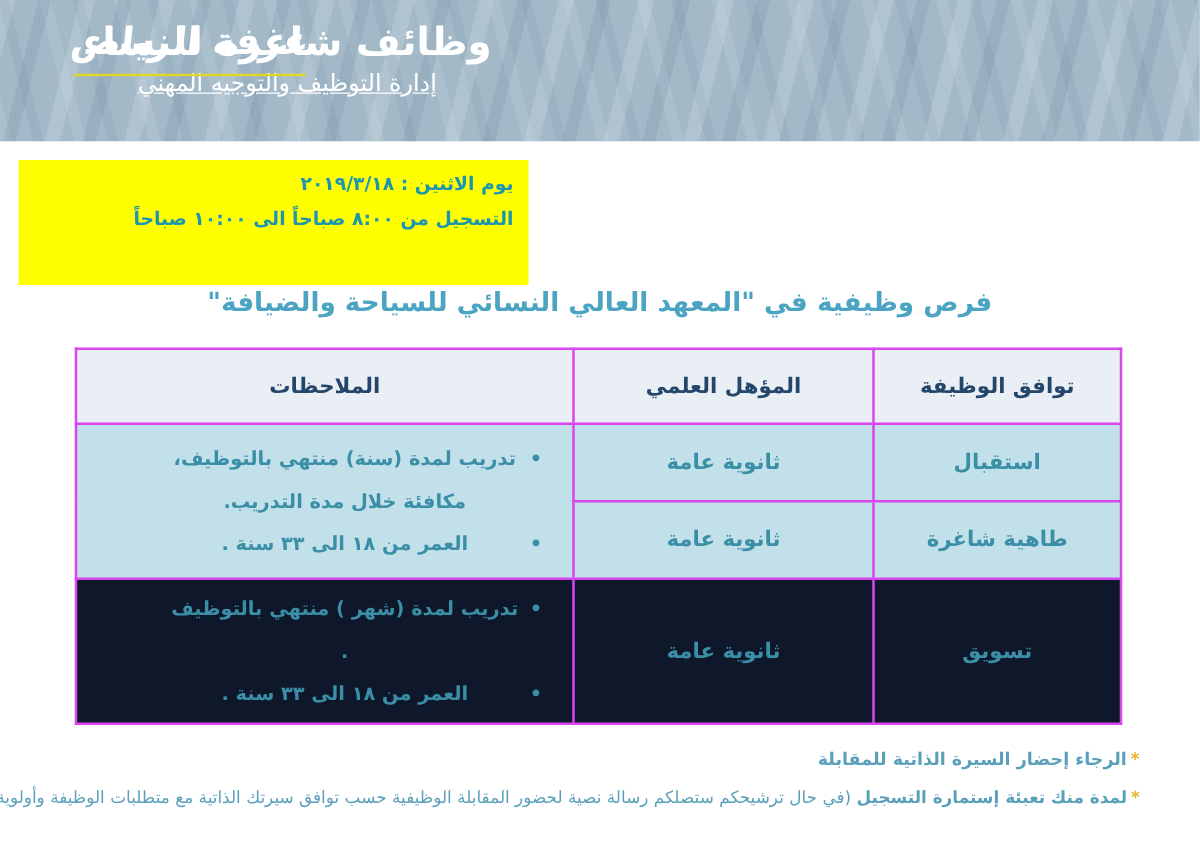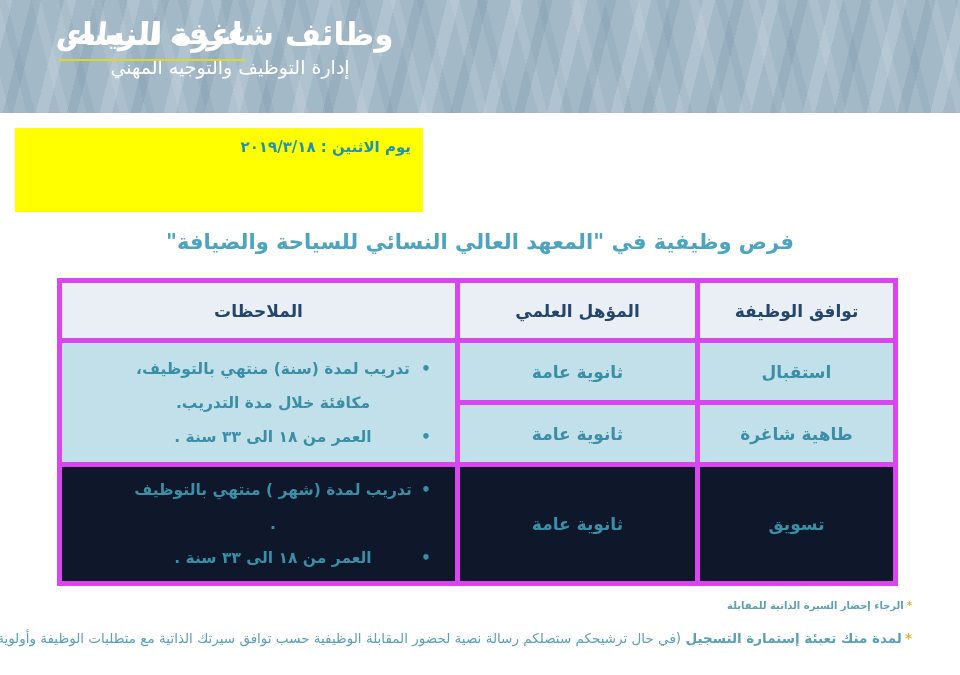--- a/index.html
+++ b/index.html
@@ -26,40 +26,40 @@
   .banner-text {
     position:absolute; top:16px; right:610px; left:500px;
     width:360px; right:auto; left:aupx;
   }
   .banner-text { left:30px; width:400px; text-align:center; }
   .banner-title {
     color:#ffffff; font-weight:bold; font-size:31px; line-height:36px;
     letter-spacing:0.5px;
   }
   .banner-subtitle {
-    color:#ffffff; font-size:19px; line-height:30px;
+    color:#ffffff; font-size:19px; line-height:30px;text-decoration:underline;
   }
   .logo {
     position:absolute; top:14px; left:52px; width:200px; text-align:center;
   }
   .logo-ar {
     color:#ffffff; font-weight:bold; font-size:30px; line-height:40px;
     transform:skewX(-6deg);
   }
   .logo-en {
     color:#ffffff; font-size:14px; line-height:22px; direction:ltr;
     letter-spacing:0.5px;
   }
   .logo-line {
     margin:5px auto 0 auto; width:186px; height:2px; background:#ddd62e;
   }
 
   
   .info-box {
-    position:absolute; top:128px; left:15px; width:408px; height:84px;
+    position:absolute; top:128px; left:15px; width:408px; height:100px;
     background:#ffff00;
     padding:5px 12px 0 10px;
     text-align:right;
   }
   .info-line {
     color:#1b96ae; font-weight:bold; font-size:15px; line-height:28px;
     white-space:nowrap;
   }
 
   
@@ -71,21 +71,21 @@
 
   
   .table-wrap { position:absolute; top:278px; right:62px; width:836px; }
   table.jobs {
     width:836px; border-collapse:collapse; table-layout:fixed; direction:rtl;
   }
   table.jobs col.c-job   { width:198px; }
   table.jobs col.c-qual  { width:240px; }
   table.jobs col.c-notes { width:398px; }
   table.jobs th, table.jobs td {
-    border:5px solid #d946ef;
+    border:2px solid #d946ef;
     vertical-align:middle;
   }
   table.jobs th {
     background:#e9eff5; color:#24466b;
     font-size:17px; font-weight:bold; text-align:center;
     height:60px;
   }
   table.jobs td {
     background:#c2e0e9; color:#3a8fa7;
     font-size:17px; font-weight:bold; text-align:center;
@@ -100,21 +100,21 @@
     font-size:15.5px; line-height:34px; max-width:300px;
   }
   td.notes li::before {
     content:"\2022"; position:absolute; right:0; top:0;
   }
 
   
   .footnote1 {
     position:absolute; top:600px; left:0; right:48px;
     text-align:right; white-space:nowrap;
-    color:#5aa0bb; font-weight:bold; font-size:10px;
+    color:#5aa0bb; font-weight:bold; font-size:14px;
   }
   .footnote2 {
     position:absolute; top:630px; left:10px; right:48px;
     text-align:right; white-space:nowrap;
     color:#5aa0bb; font-size:13.5px;
   }
   .footnote2 .bold-part { font-weight:bold; }
   .star { color:#e5b430; font-weight:bold; padding-left:3px; }
 </style>
 </head>
@@ -128,20 +128,21 @@
       <div class="banner-subtitle">إدارة التوظيف والتوجيه المهني</div>
     </div>
     <div class="logo">
       <div class="logo-ar">غرفة الرياض</div>
       <div class="logo-line"></div>
     </div>
   </header>
 
   <section class="info-box">
     <div class="info-line">يوم الاثنين : ٢٠١٩/٣/١٨</div>
+    <div class="info-line">التسجيل من ٨:٠٠ صباحاً الى ١٠:٠٠ صباحاً</div>
   </section>
 
   <h1 class="page-title">فرص وظيفية في "المعهد العالي النسائي للسياحة والضيافة"</h1>
 
   <div class="table-wrap">
     <table class="jobs">
       <colgroup>
           <col class="c-job">
           <col class="c-qual">
           <col class="c-notes">

